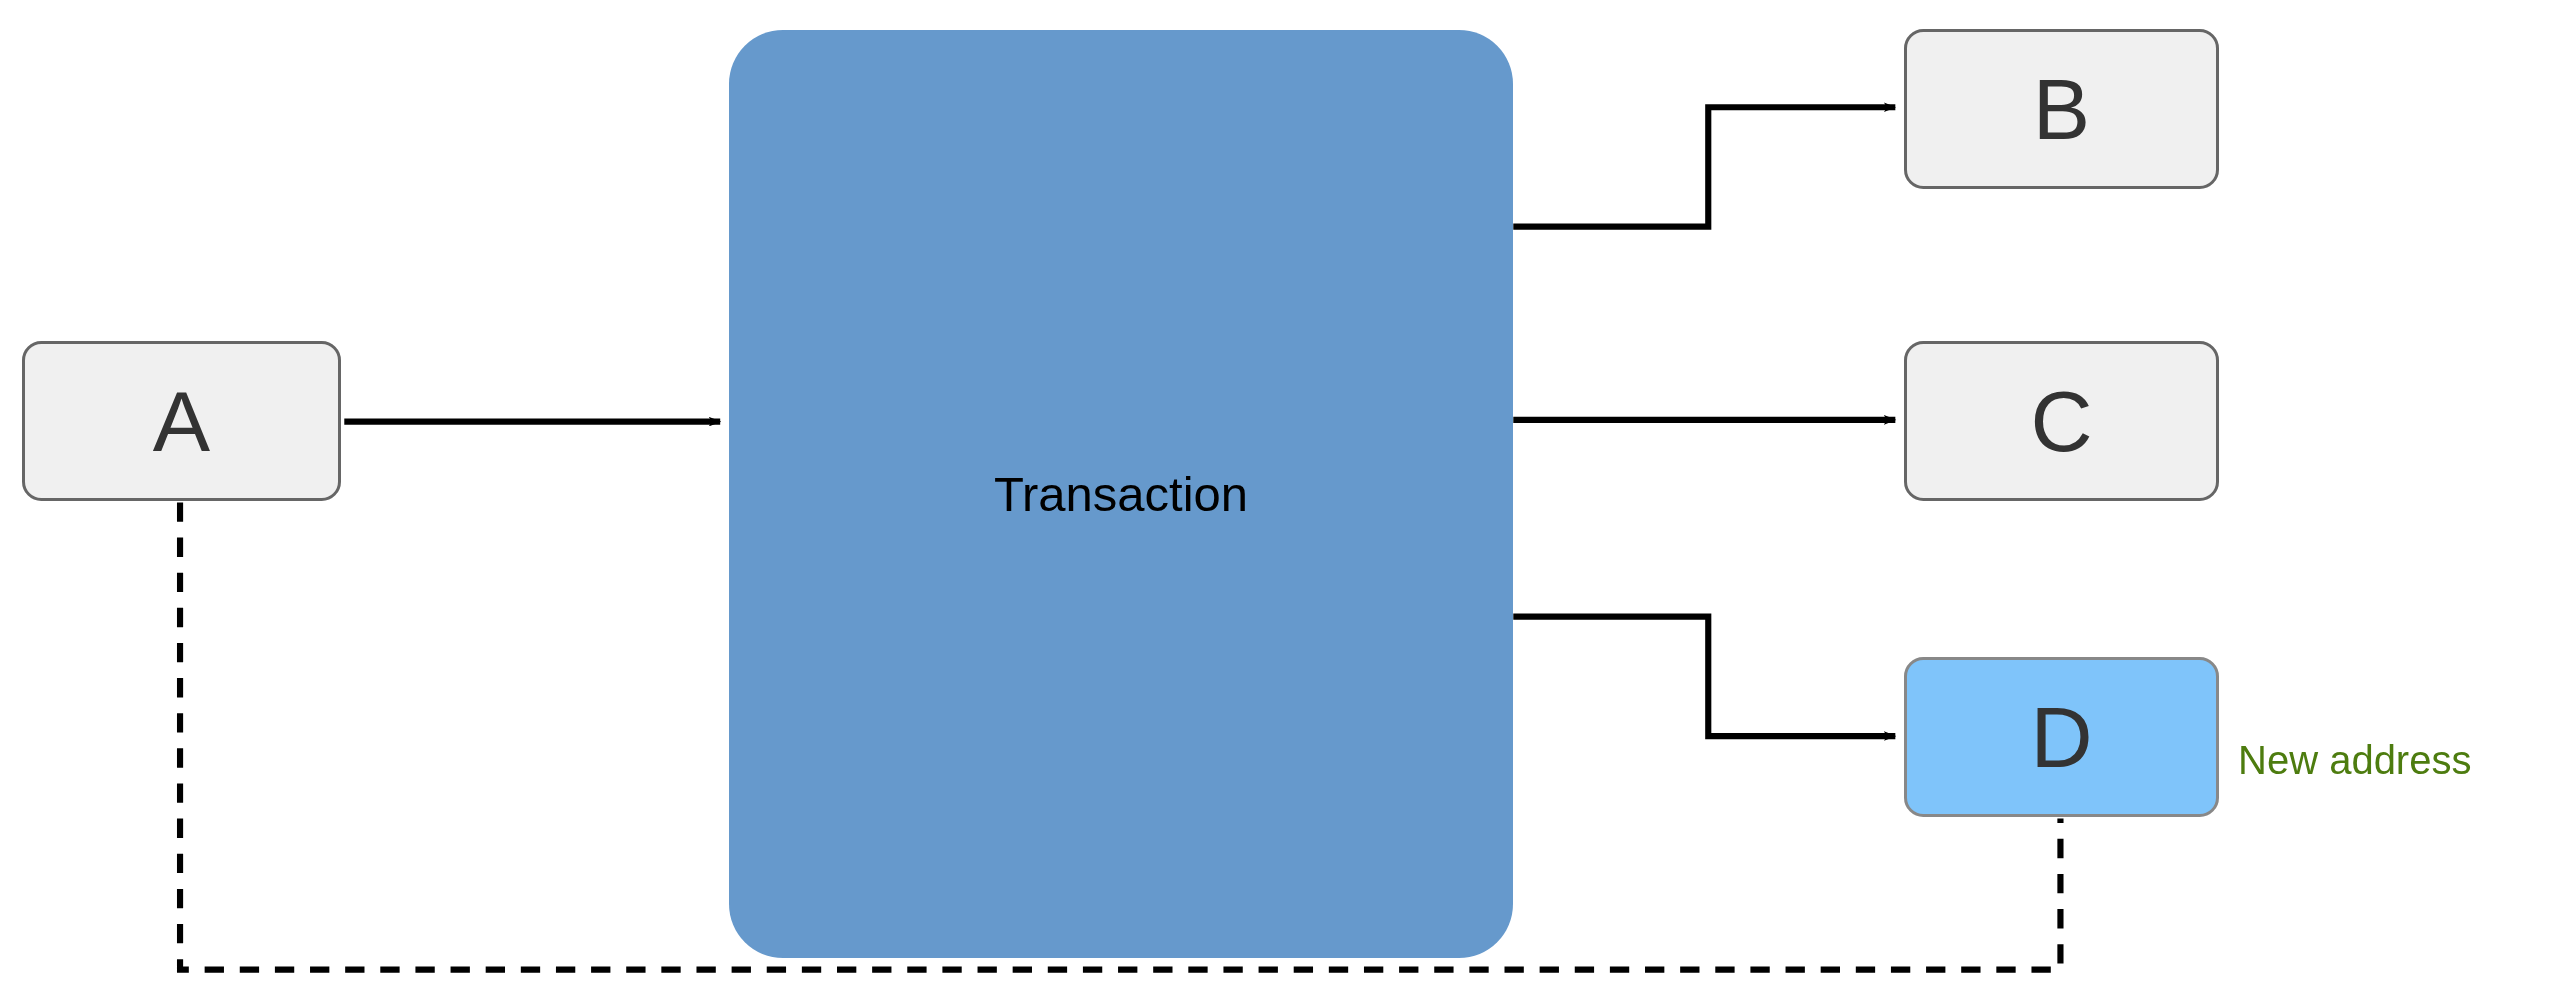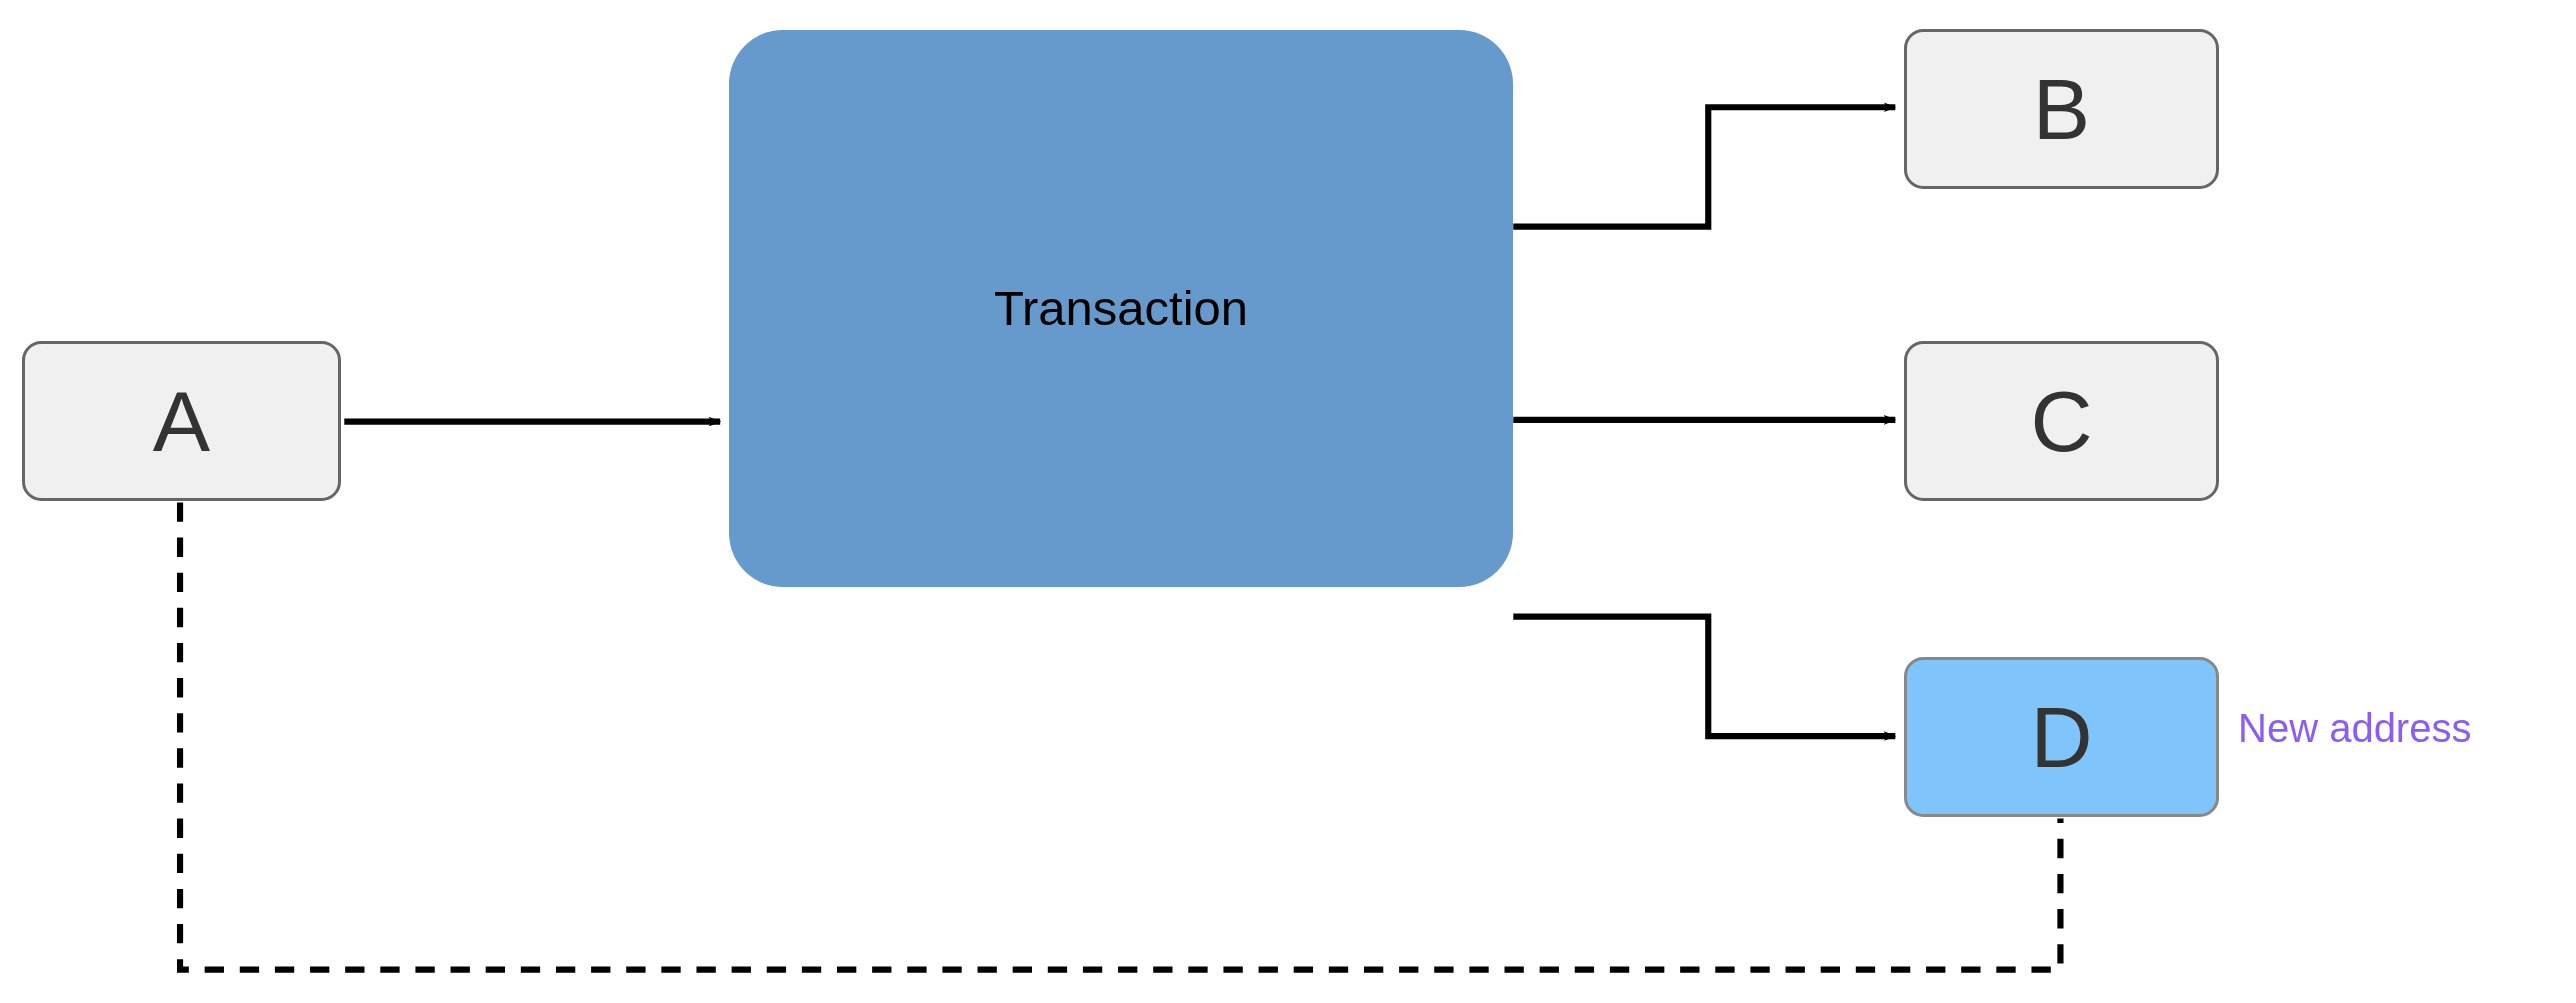--- a/index.html
+++ b/index.html
@@ -53,29 +53,30 @@
   .node-big {
     background: #6699cc;
     border: none;
     border-radius: 54px;
     color: #000000;
     font-size: 49px;
     font-weight: 400;
   }
   .free-label {
     position: absolute;
-    color: #8b5cf6;
+    color: #4d7c0f;
     font-size: 40px;
     line-height: 1;
     white-space: nowrap;
+    margin-top: 32px;
   }
 
   
   #node-a        { left: 22px;   top: 341px; width: 319px; height: 160px; }
-  #node-tx       { left: 729px;  top: 30px;  width: 784px; height: 557px; }
+  #node-tx       { left: 729px;  top: 30px;  width: 784px; height: 928px; }
   #node-b        { left: 1904px; top: 29px;  width: 315px; height: 160px; }
   #node-c        { left: 1904px; top: 341px; width: 315px; height: 160px; }
   #node-d        { left: 1904px; top: 657px; width: 315px; height: 160px; }
   #label-new-address { left: 2238px; top: 708px; }
 </style>
 </head>
 <body>
 
 <div id="canvas">
 

